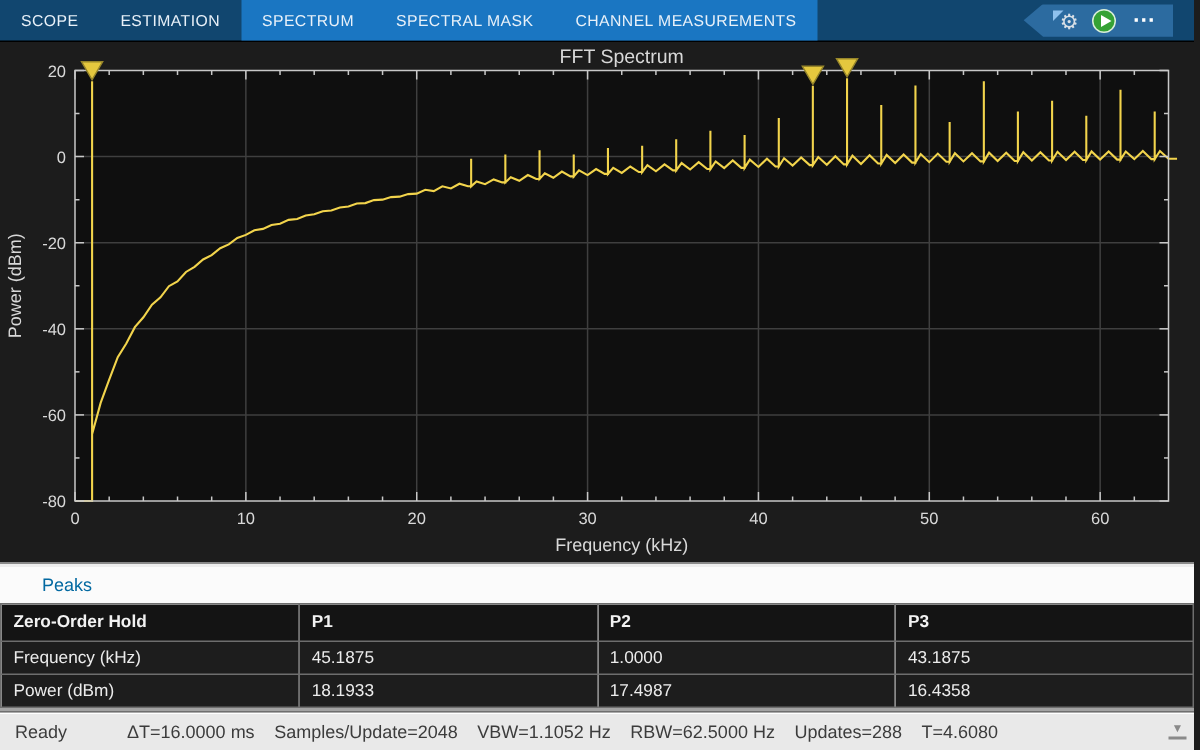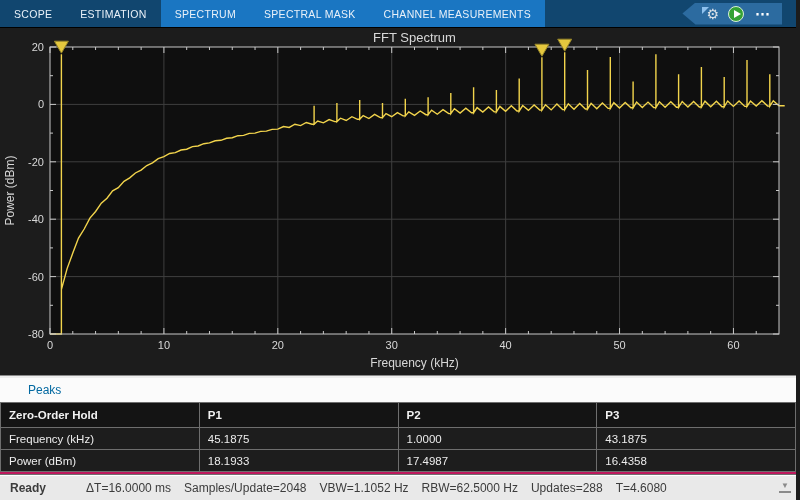--- a/index.html
+++ b/index.html
@@ -52,35 +52,35 @@
 
   
   .splitter { flex:0 0 3px; height:3px; background:#ededed; border-top:1px solid #8a8a8a; cursor:row-resize; }
 
   
   .peaks-header {
     flex:0 0 24px; height:24px; background:#fbfbfb;
     display:flex; align-items:center; padding-left:28px;
     color:#0369a1; font-size:12px;
   }
-  .peaks-table-wrap { flex:1; background:#be185d; overflow:hidden; }
+  .peaks-table-wrap { flex:1; background:#a3a3a3; overflow:hidden; }
   table.peaks { width:100%; border-collapse:collapse; table-layout:fixed; font-size:11.5px; color:#ececec; }
   table.peaks th, table.peaks td { border:1px solid #6e6e6e; padding:3px 8px; text-align:left; overflow:hidden; white-space:nowrap; }
   table.peaks thead th { font-weight:bold; background:#141414; color:#f2f2f2; height:25px; }
   table.peaks tbody td { background:#1d1d1d; height:22px; font-weight:normal; }
 
   
   .status-bar {
     flex:0 0 26px; height:26px; background:#e9e9e9;
     border-top:1px solid #6f6f6f; box-shadow:inset 0 1px 0 #ffffff;
     display:flex; align-items:center; padding:0 20px 0 10px;
     font-size:12px; color:#3c3c3c; white-space:nowrap; overflow:hidden;
     position:relative;
   }
-  .status-state { margin-right:40px;font-weight:bold; }
+  .status-state { margin-right:40px; }
   .status-item { margin-right:13px; }
   .dock-icon {
     position:absolute; right:5px; top:7px;
     color:#8a8a8a; font-size:8px; line-height:1;
     border-bottom:2px solid #8a8a8a; padding:0 2px 1px 2px;
     background:#e9e9e9;
   }
 </style>
 </head>
 <body>

